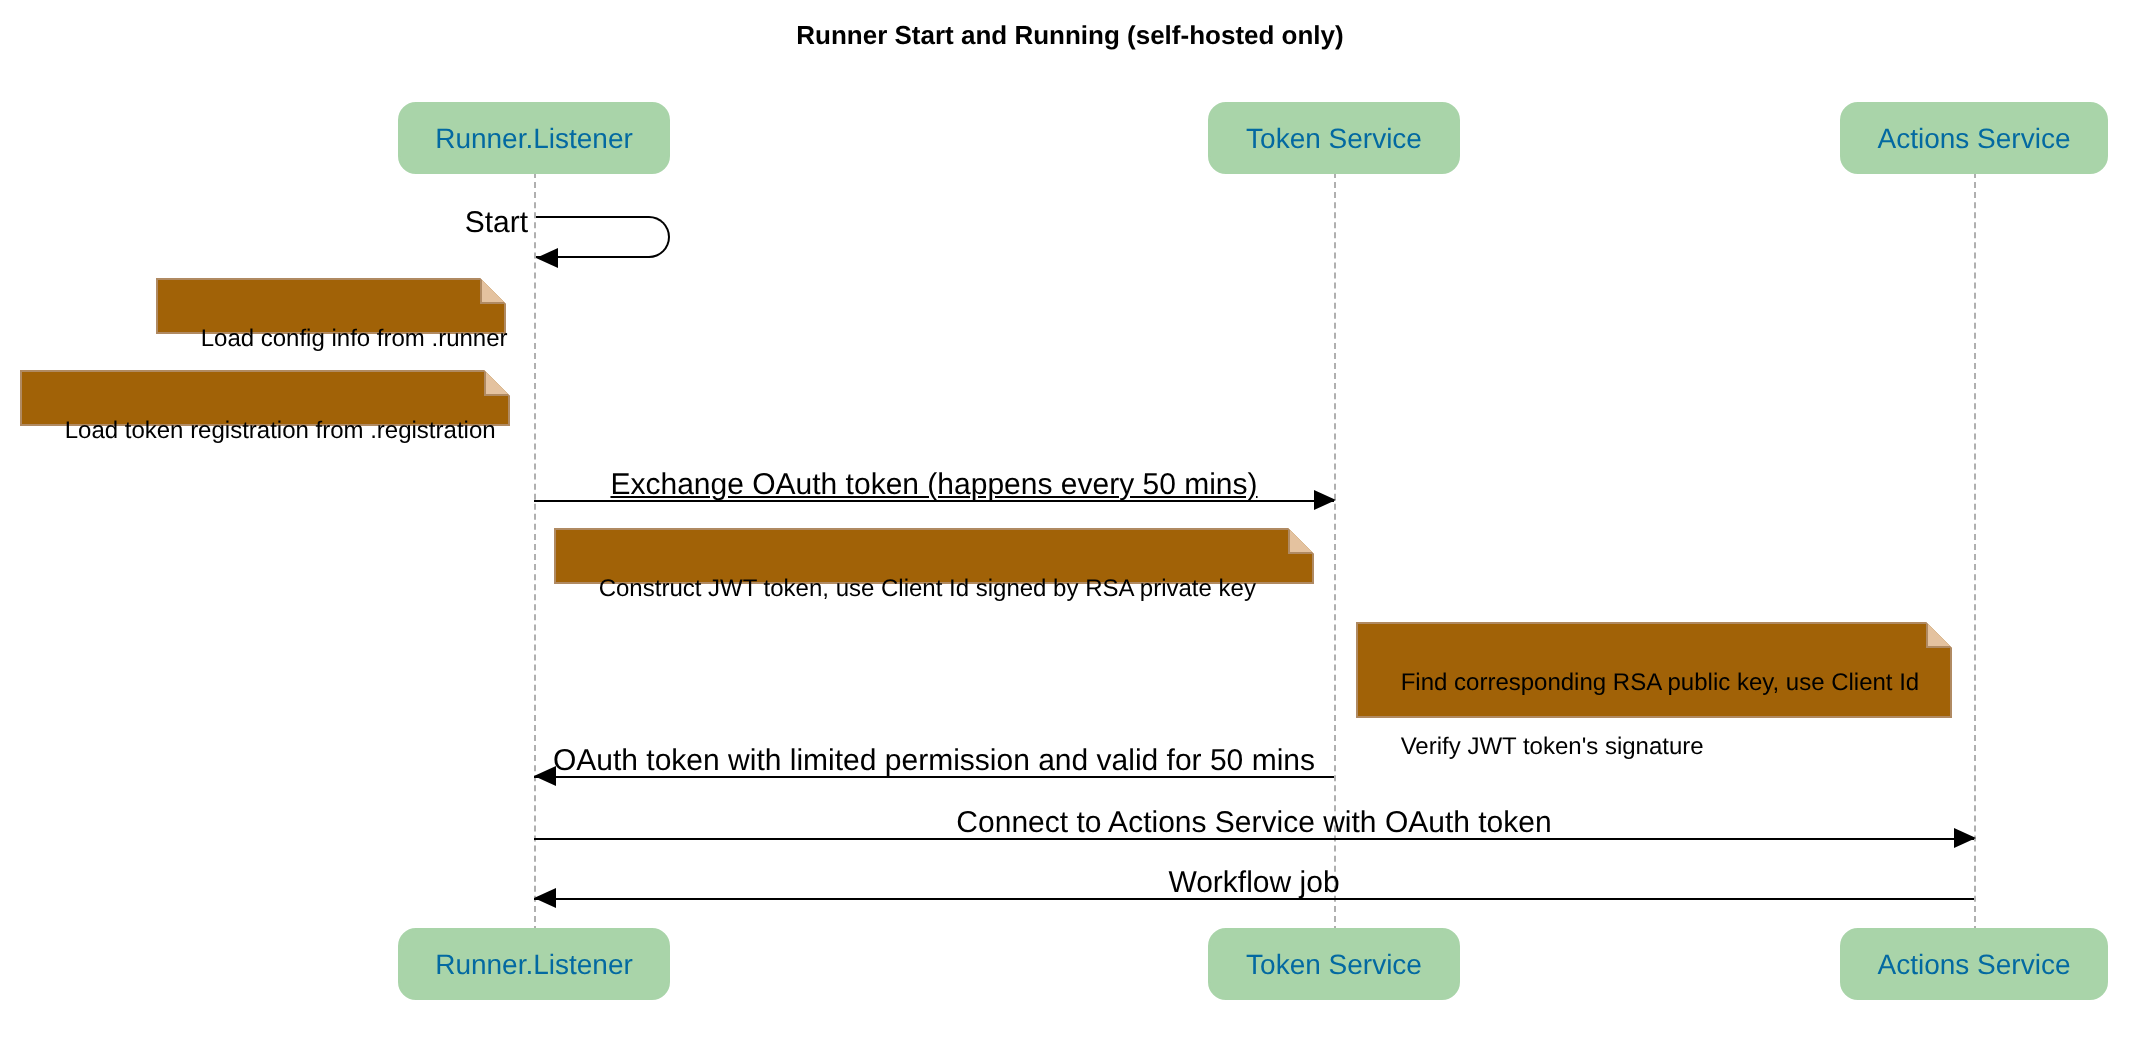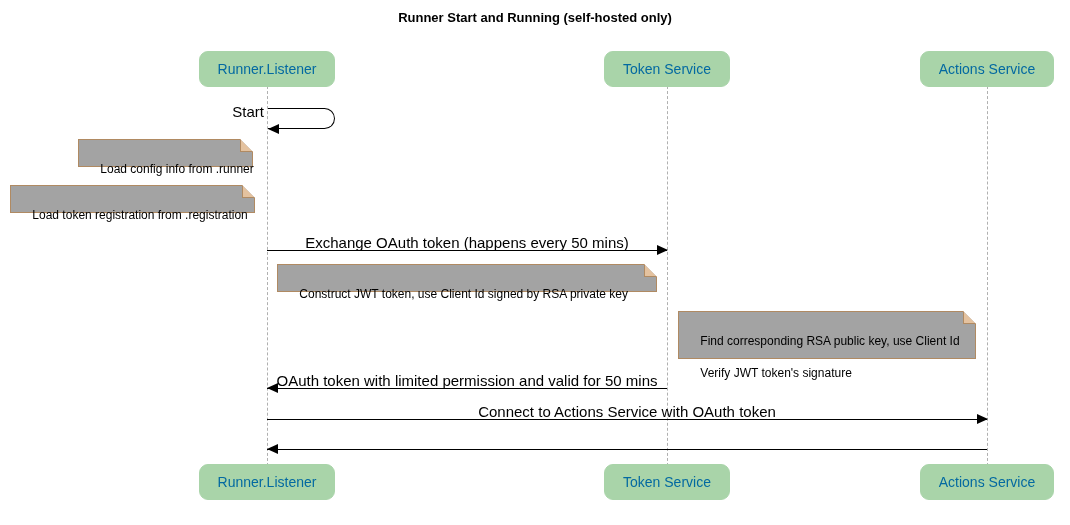--- a/index.html
+++ b/index.html
@@ -51,21 +51,21 @@
     line-height: 34px;
     text-align: center;
     font-size: 14px;
     color: #0369a1;
     white-space: nowrap;
   }
   
   .note {
     position: absolute;
     box-sizing: border-box;
-    background: #a3a3a3;
+    background: #a16207;
     border: 1px solid #b08a62;
     color: #000000;
     font-size: 12px;
     padding: 5px 7px 5px 8px;
     line-height: 16px;
     white-space: pre;
   }
   .note .fold {
     position: absolute;
     top: -1px;
@@ -142,21 +142,21 @@
     <span class="fold-cover"></span>
     <span class="fold"></span>
   </div>
 
   <div class="note" style="left:10px; top:185px; width:245px; height:28px;">
     <span>Load token registration from .registration</span>
     <span class="fold-cover"></span>
     <span class="fold"></span>
   </div>
 
-  <div class="msg-label" style="left:267px; top:234px; width:400px;">Exchange OAuth token (happens every 50 mins)</div>
+  <div class="msg-label" style="left:267px; top:234px; width:400px;text-decoration:underline;">Exchange OAuth token (happens every 50 mins)</div>
   <div class="msg-line" style="left:267px; top:250px; width:400px;"></div>
   <div class="arrow-head arrow-right" style="left:657px; top:245px;"></div>
 
   <div class="note" style="left:277px; top:264px; width:380px; height:28px;">
     <span>Construct JWT token, use Client Id signed by RSA private key</span>
     <span class="fold-cover"></span>
     <span class="fold"></span>
   </div>
 
   <div class="note" style="left:678px; top:311px; width:298px; height:48px;">
@@ -167,20 +167,21 @@
   </div>
 
   <div class="msg-label" style="left:267px; top:372px; width:400px;">OAuth token with limited permission and valid for 50 mins</div>
   <div class="msg-line" style="left:267px; top:388px; width:400px;"></div>
   <div class="arrow-head arrow-left" style="left:267px; top:383px;"></div>
 
   <div class="msg-label" style="left:267px; top:403px; width:720px;">Connect to Actions Service with OAuth token</div>
   <div class="msg-line" style="left:267px; top:419px; width:720px;"></div>
   <div class="arrow-head arrow-right" style="left:977px; top:414px;"></div>
 
+  <div class="msg-label" style="left:527px; top:433px; width:200px;">Workflow job</div>
   <div class="msg-line" style="left:267px; top:449px; width:720px;"></div>
   <div class="arrow-head arrow-left" style="left:267px; top:444px;"></div>
 
   <div class="participant" style="left:199px; top:464px; width:136px;">Runner.Listener</div>
   <div class="participant" style="left:604px; top:464px; width:126px;">Token Service</div>
   <div class="participant" style="left:920px; top:464px; width:134px;">Actions Service</div>
 
 </div>
 
 </body></html>

